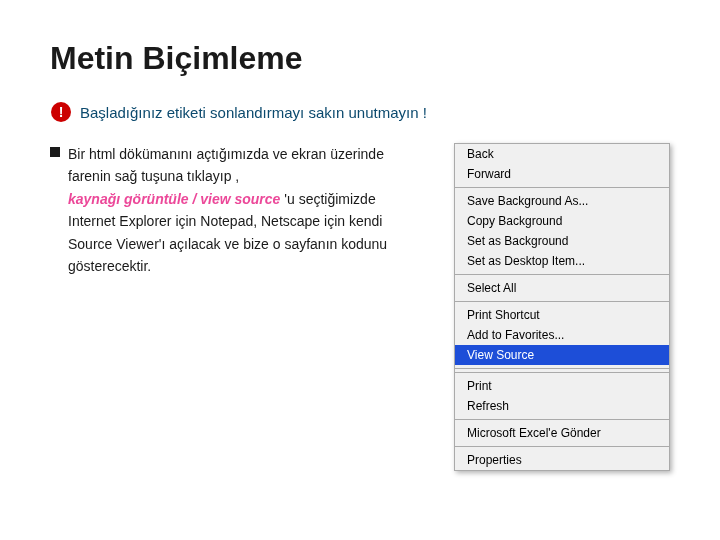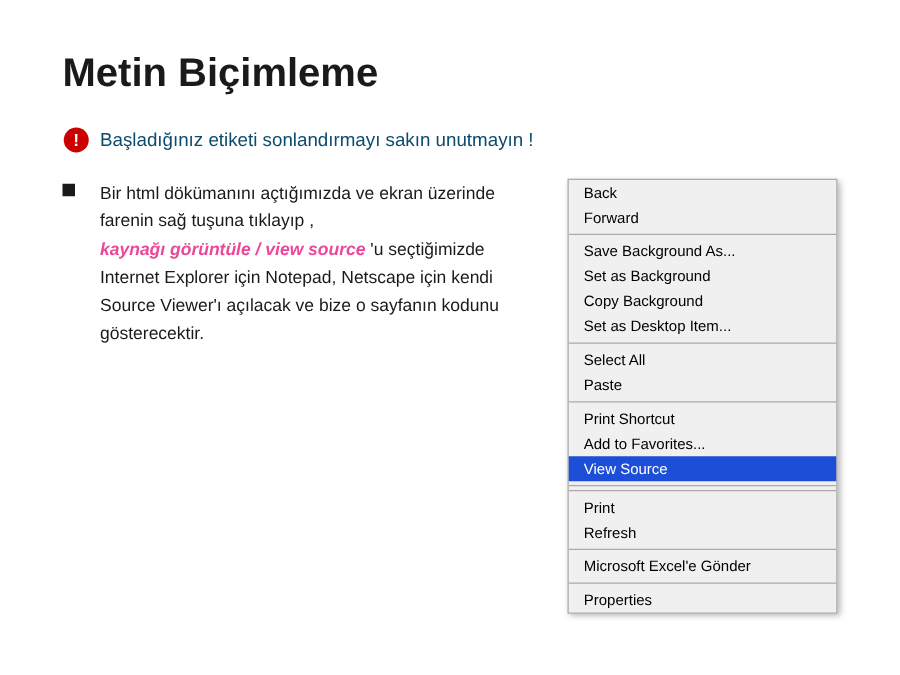--- a/index.html
+++ b/index.html
@@ -53,21 +53,21 @@
 
     .bullet-block {
       flex: 1;
       font-size: 14px;
       color: #1a1a1a;
       line-height: 1.6;
     }
 
     .bullet-item {
       display: flex;
-      gap: 20px;
+      gap: 8px;
       align-items: flex-start;
     }
 
     .bullet-square {
       width: 10px;
       height: 10px;
       background: #1a1a1a;
       flex-shrink: 0;
       margin-top: 4px;
     }
@@ -149,26 +149,25 @@
         </div>
       </div>
     </div>
 
     <div class="context-menu">
 
     <div class="menu-item">Back</div>
         <div class="menu-item">Forward</div>
         <div class="menu-separator"></div>
         <div class="menu-item">Save Background As...</div>
+        <div class="menu-item">Copy Background</div>
         <div class="menu-item">Set as Background</div>
-        <div class="menu-item">Copy Background</div>
         <div class="menu-item">Set as Desktop Item...</div>
         <div class="menu-separator"></div>
         <div class="menu-item">Select All</div>
-        <div class="menu-item">Paste</div>
         <div class="menu-separator"></div>
         <div class="menu-item">Print Shortcut</div>
         <div class="menu-item">Add to Favorites...</div>
         <div class="menu-item highlighted">View Source</div>
         <div class="menu-separator"></div>
         <div class="menu-separator"></div>
         <div class="menu-item">Print</div>
         <div class="menu-item">Refresh</div>
         <div class="menu-separator"></div>
         <div class="menu-item">Microsoft Excel'e Gönder</div>

